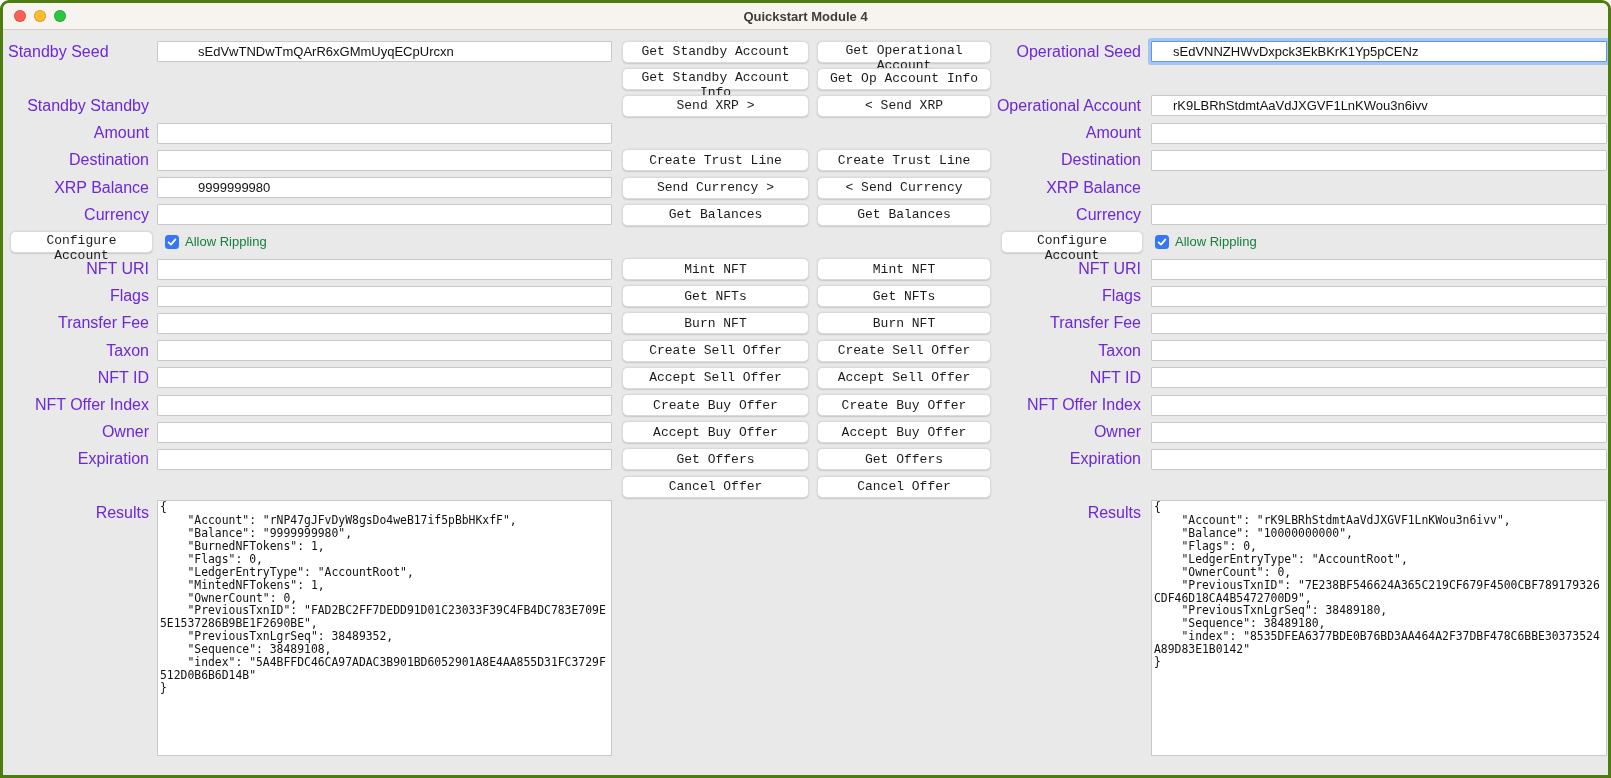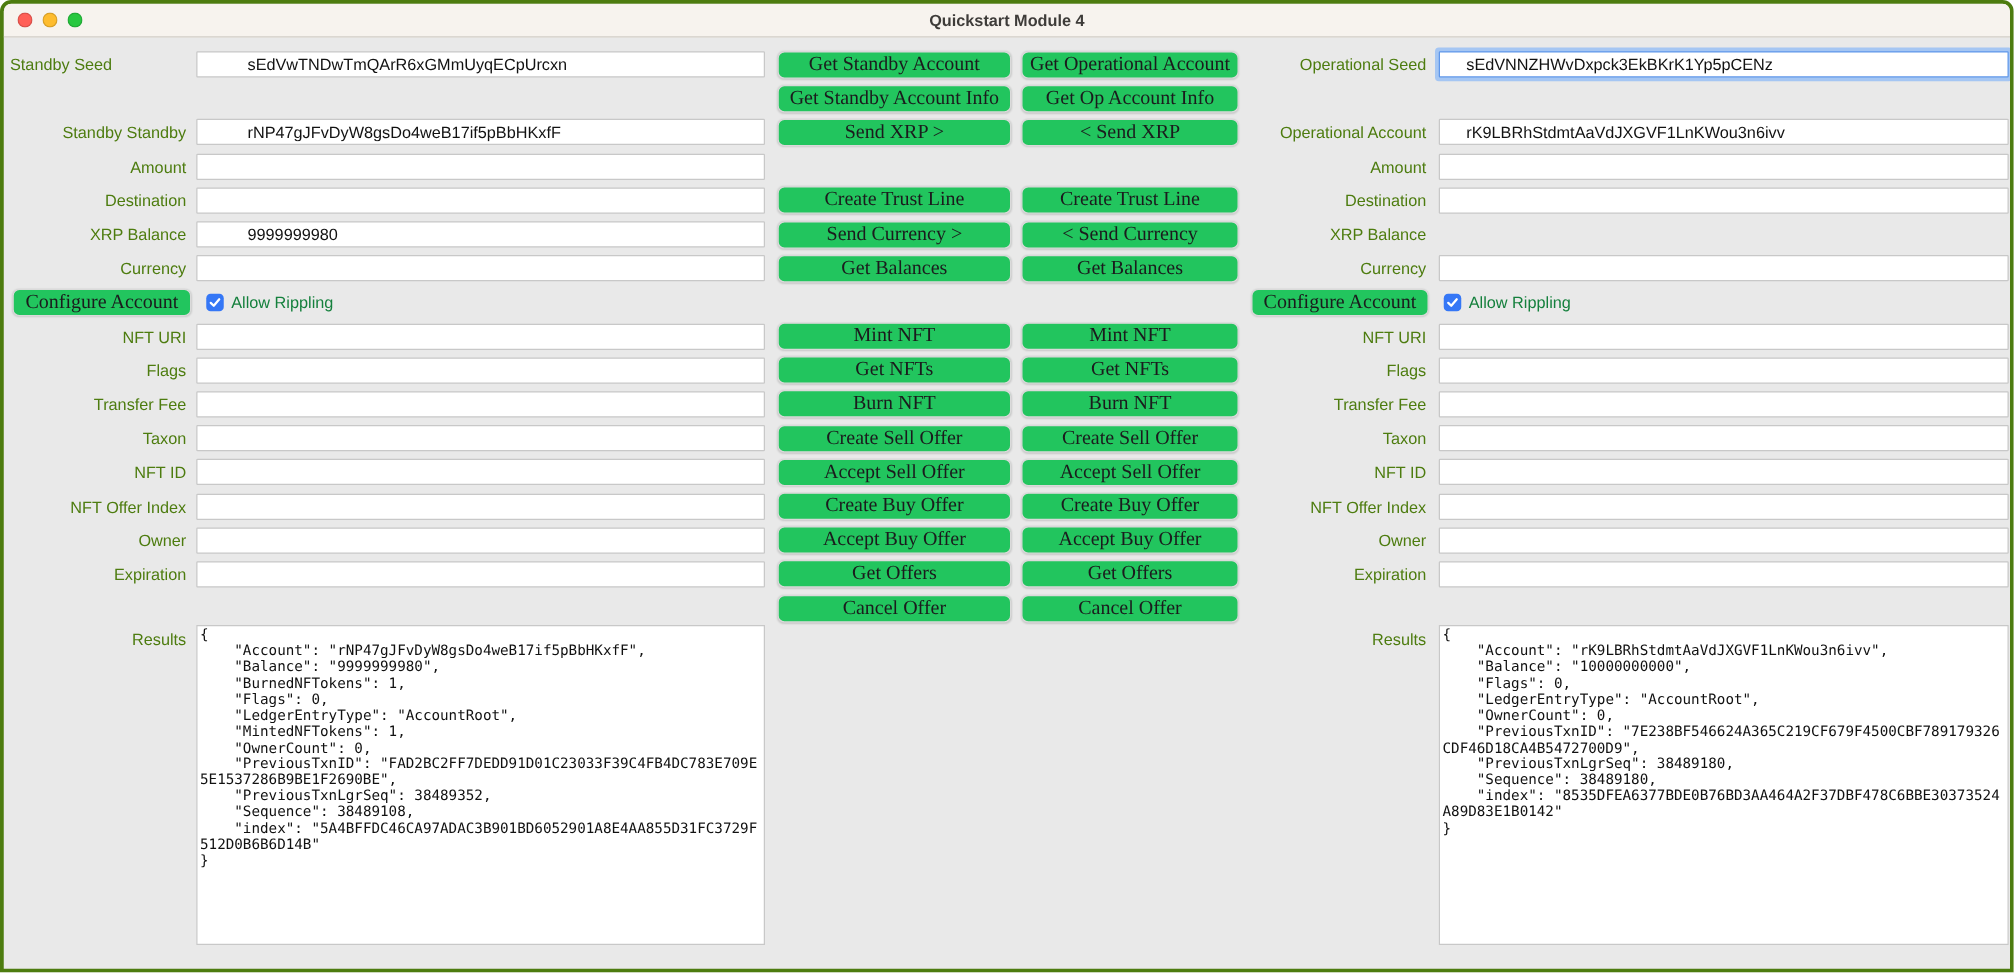--- a/index.html
+++ b/index.html
@@ -22,39 +22,39 @@
 
   .grid {
     display:grid;
     grid-template-columns:148px 466px 197px 182px 150px 466px;
     grid-template-rows:repeat(17, 27.2px) 256px;
     padding-top:8px;
   }
   .cell { display:flex; align-items:center; min-width:0; }
   .cell.top { align-items:flex-start; }
 
-  .label { font-size:13px; color:#4d7c0f; justify-content:flex-end; padding-right:2px; white-space:nowrap; }
+  .label { font-size:16px; color:#6d28d9; justify-content:flex-end; padding-right:2px; white-space:nowrap; }
   .label.leftalign { justify-content:flex-start; padding-left:5px; }
   .label.rlab { padding-right:5px; }
   .label.rtop { align-items:flex-start; padding-top:4px; }
 
   .field {
     height:21px; width:100%; background:#fff; border:1px solid #c8c8c8; border-radius:1px;
     font-family:inherit; font-size:13px; color:#121212; padding:0 4px; outline:none;
   }
   .lf { margin:0 5px 0 6px;padding-left:40px; }
   .rf { margin:0 5px 0 5px;padding-left:21px; }
   .field.focused, .field:focus {
     border:1px solid #5f97ea;
     box-shadow:0 0 0 3px #a5c6f3;
   }
 
   .btn {
-    height:22px; width:100%; background:#22c55e; border:1px solid #dadada; border-radius:5.5px;
-    font-family:Liberation Serif, serif; font-size:16px; color:#1b1b1d;
+    height:22px; width:100%; background:#ffffff; border:1px solid #dadada; border-radius:5.5px;
+    font-family:Liberation Mono, monospace; font-size:13px; color:#1b1b1d;
     box-shadow:0 0.5px 1.5px rgba(0,0,0,0.14);
   }
   .b1 { margin:0 5px 0 5px; }
   .b2 { margin:0 5px 0 3px; }
   .cfgL { margin-left:7px; margin-right:-2px; }
   .cfgR { margin:0 3px 0 5px; }
 
   .checkbox {
     width:14px; height:14px; border-radius:3.5px; background:#3577f6;
     display:inline-flex; align-items:center; justify-content:center; flex:none;
@@ -101,23 +101,20 @@
       </div>
 
     <div class="cell" style="grid-area:2/3">
         <button class="btn b1">Get Standby Account Info</button>
       </div>
     <div class="cell" style="grid-area:2/4">
         <button class="btn b2">Get Op Account Info</button>
       </div>
 
     <div class="cell label" style="grid-area:3/1">Standby Standby</div>
-    <div class="cell" style="grid-area:3/2">
-        <input class="field lf" value="rNP47gJFvDyW8gsDo4weB17if5pBbHKxfF" style="">
-      </div>
     <div class="cell" style="grid-area:3/3">
         <button class="btn b1">Send XRP &gt;</button>
       </div>
     <div class="cell" style="grid-area:3/4">
         <button class="btn b2">&lt; Send XRP</button>
       </div>
     <div class="cell label rlab" style="grid-area:3/5">Operational Account</div>
     <div class="cell" style="grid-area:3/6">
         <input class="field rf" value="rK9LBRhStdmtAaVdJXGVF1LnKWou3n6ivv" style="">
       </div>

